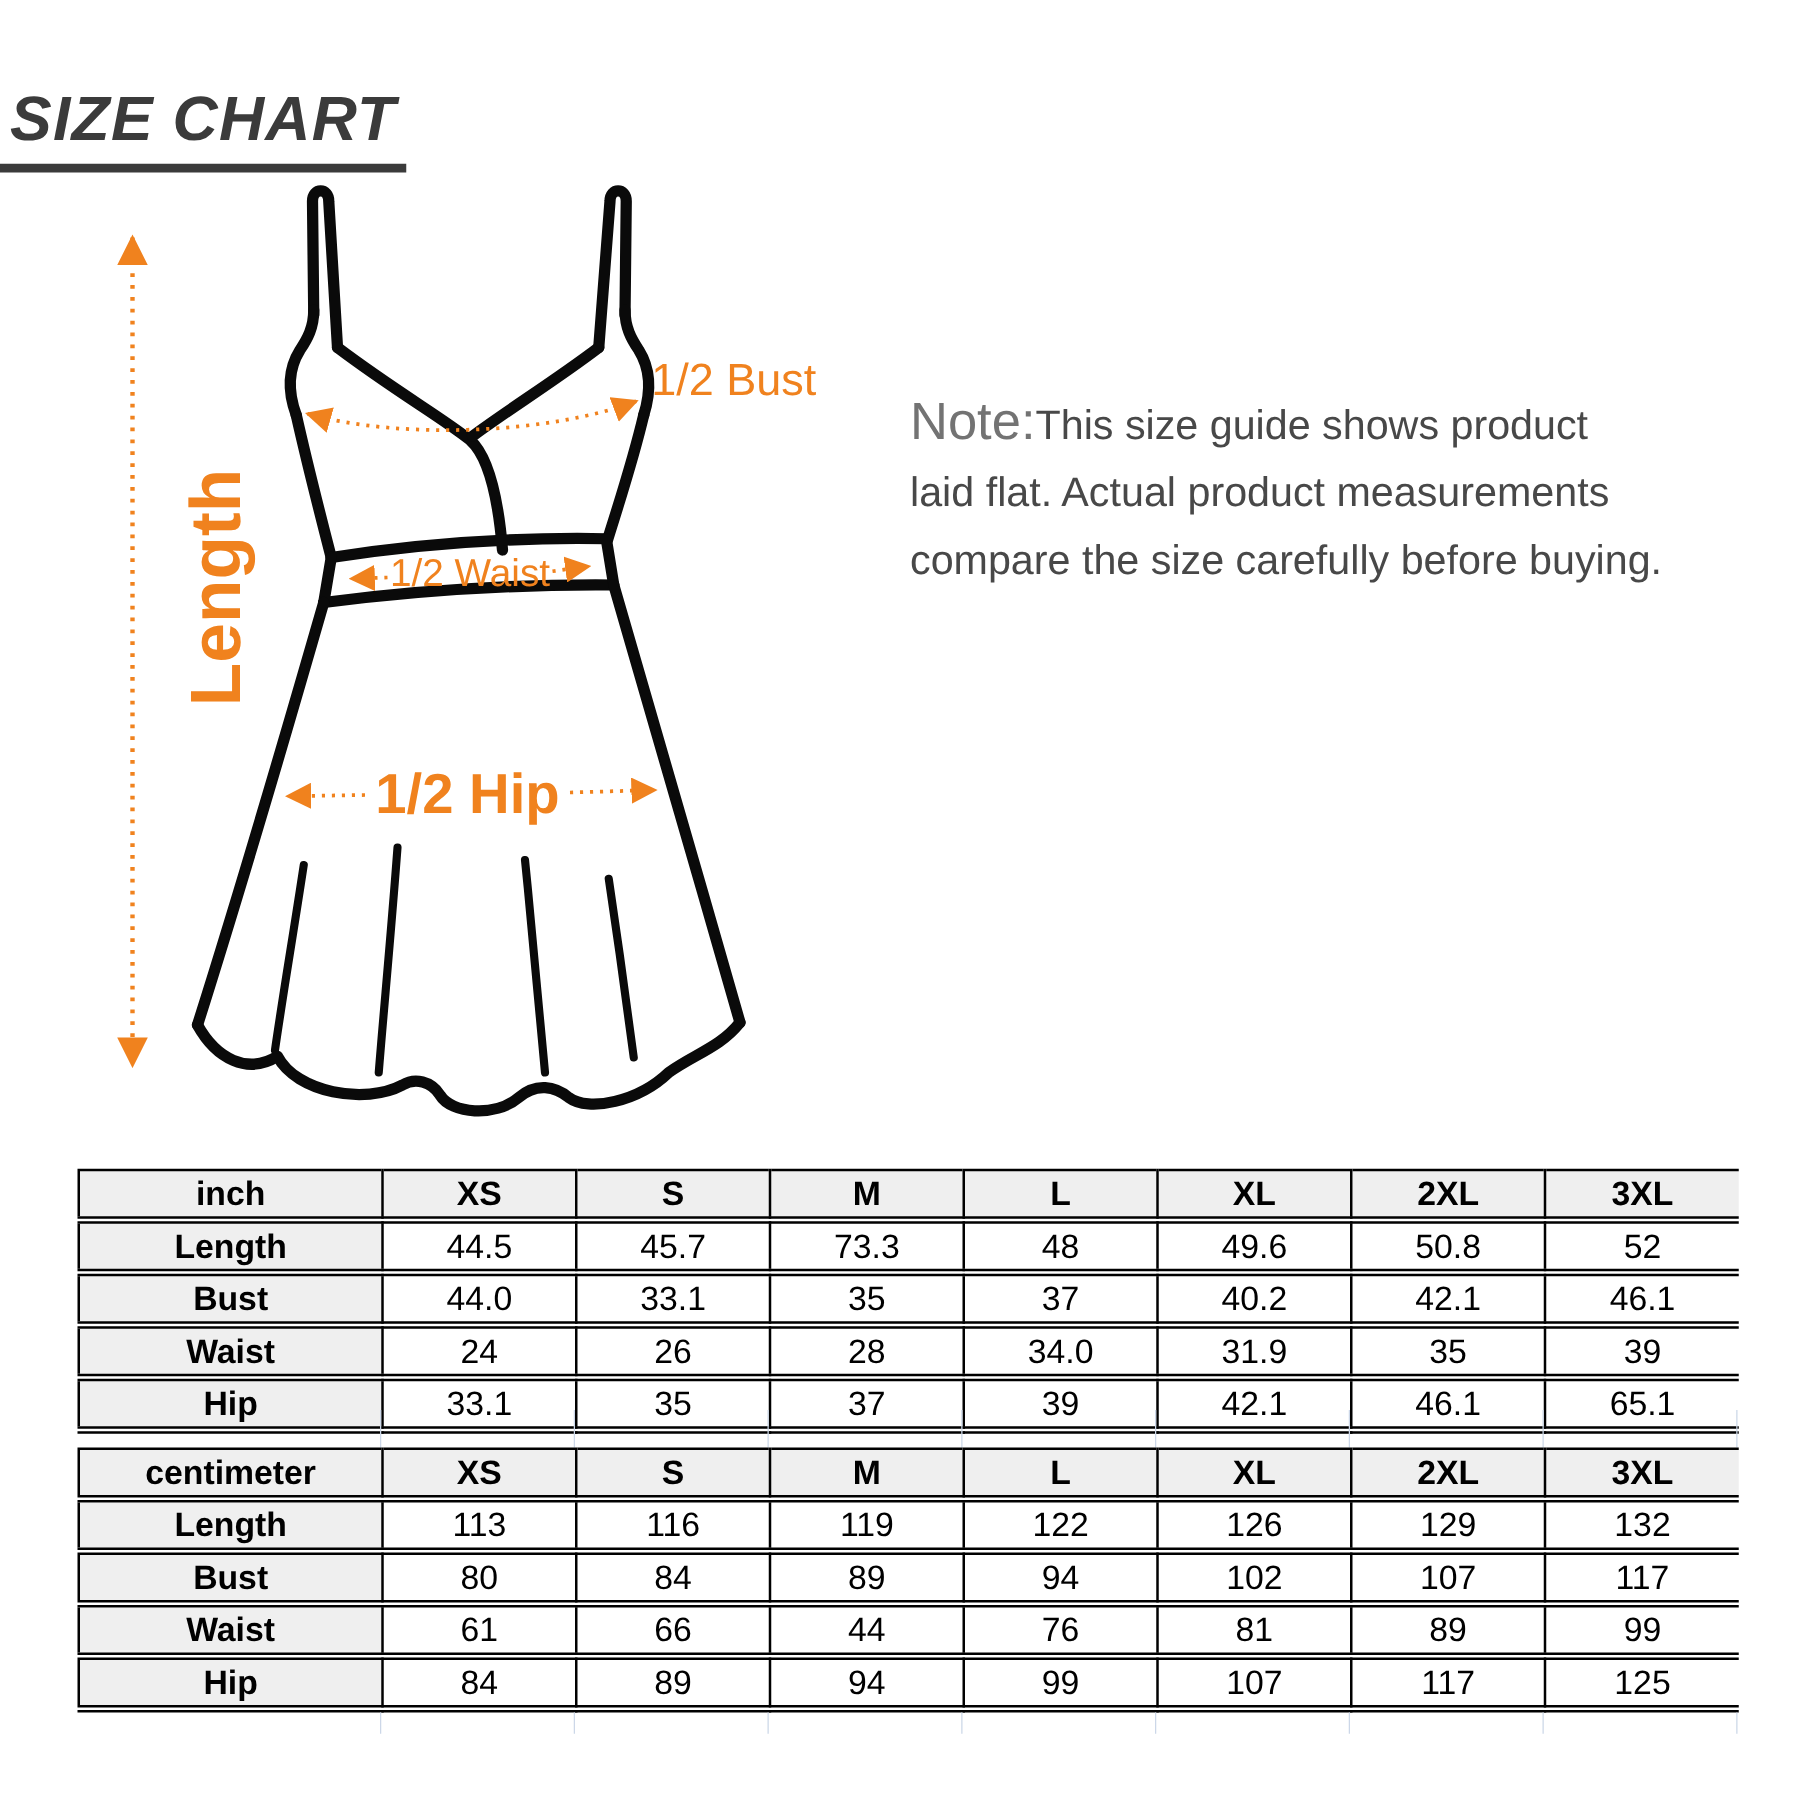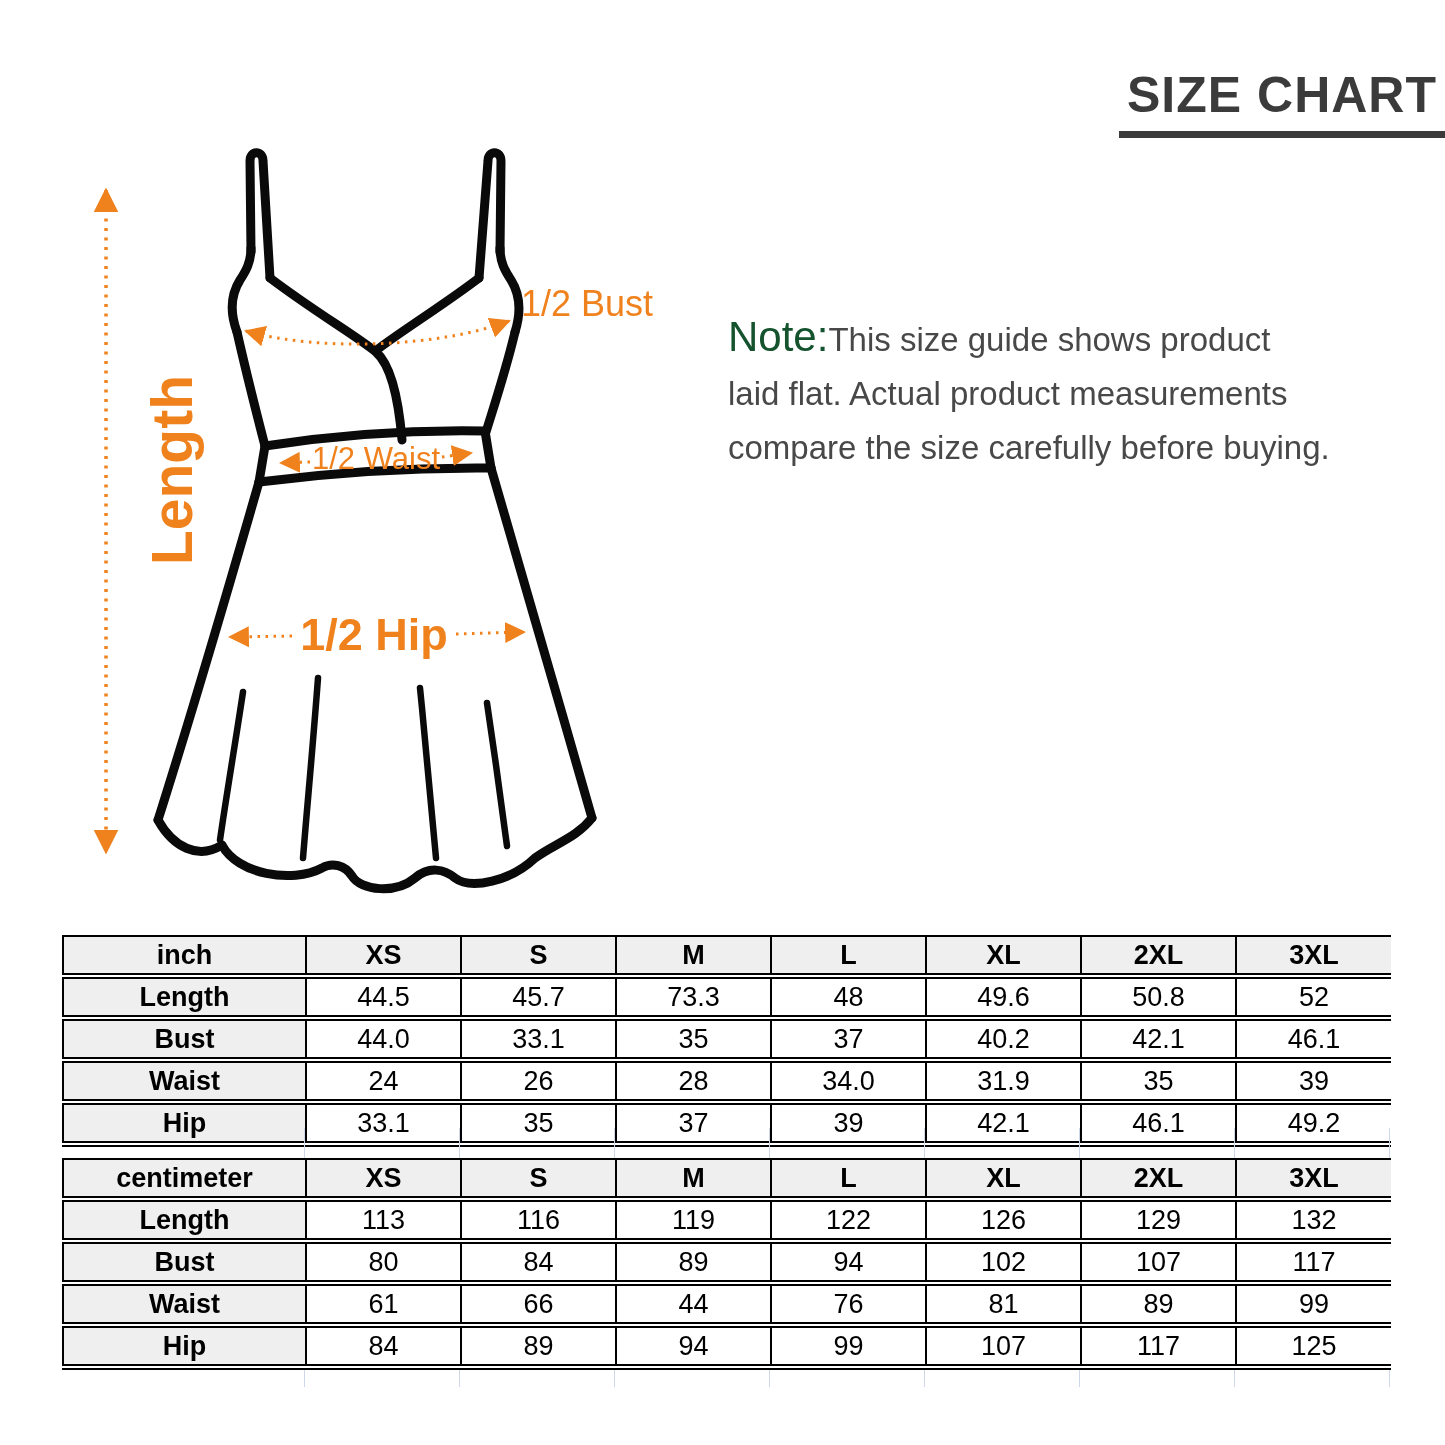--- a/index.html
+++ b/index.html
@@ -1,33 +1,33 @@
 <!DOCTYPE html>
 <html><head>
 <meta charset="utf-8">
 <style>
   html,body{margin:0;padding:0;background:#fff;}
   .page{
     position:relative;width:1445px;height:1445px;background:#fff;overflow:hidden;
     font-family:"Liberation Sans",sans-serif;
   }
   
-  .title-wrap{position:absolute;left:0;top:66px;width:100%;text-align:right;}
+  .title-wrap{position:absolute;left:0;top:66px;width:100%;text-align:left;font-style:italic;}
   .title-text{
     display:inline-block;font-size:50px;font-weight:bold;color:#3b3b3b;
     letter-spacing:1px;border-bottom:7px solid #3b3b3b;padding:0 8px 7px 8px;
   }
   
   .dress-svg{position:absolute;left:0;top:0;width:760px;height:920px;}
   
   .note{
     position:absolute;left:728px;top:310px;width:690px;
     font-size:33px;line-height:54px;color:#484848;
   }
-  .note-prefix{font-size:42px;color:#14532d;}
+  .note-prefix{font-size:42px;color:#737373;}
   .note-line{white-space:nowrap;}
   
   .size-table{
     position:absolute;left:62px;width:1328px;
     border-collapse:collapse;table-layout:fixed;
     border-top:2px solid #000;
     font-size:27px;color:#000;
   }
   .size-table.inch{top:916px;margin-top:19px;}
   .size-table.cm{top:1158px;}
@@ -189,21 +189,21 @@
           <td>39</td>
         </tr>
         <tr>
           <th>Hip</th>
           <td>33.1</td>
           <td>35</td>
           <td>37</td>
           <td>39</td>
           <td>42.1</td>
           <td>46.1</td>
-          <td>49.2</td>
+          <td>65.1</td>
         </tr>
       </tbody>
   </table>
 
   <div class="spacer-row mid">
     <div class="spacer-cell"></div>
     <div class="spacer-cell"></div>
     <div class="spacer-cell"></div>
     <div class="spacer-cell"></div>
     <div class="spacer-cell"></div>

